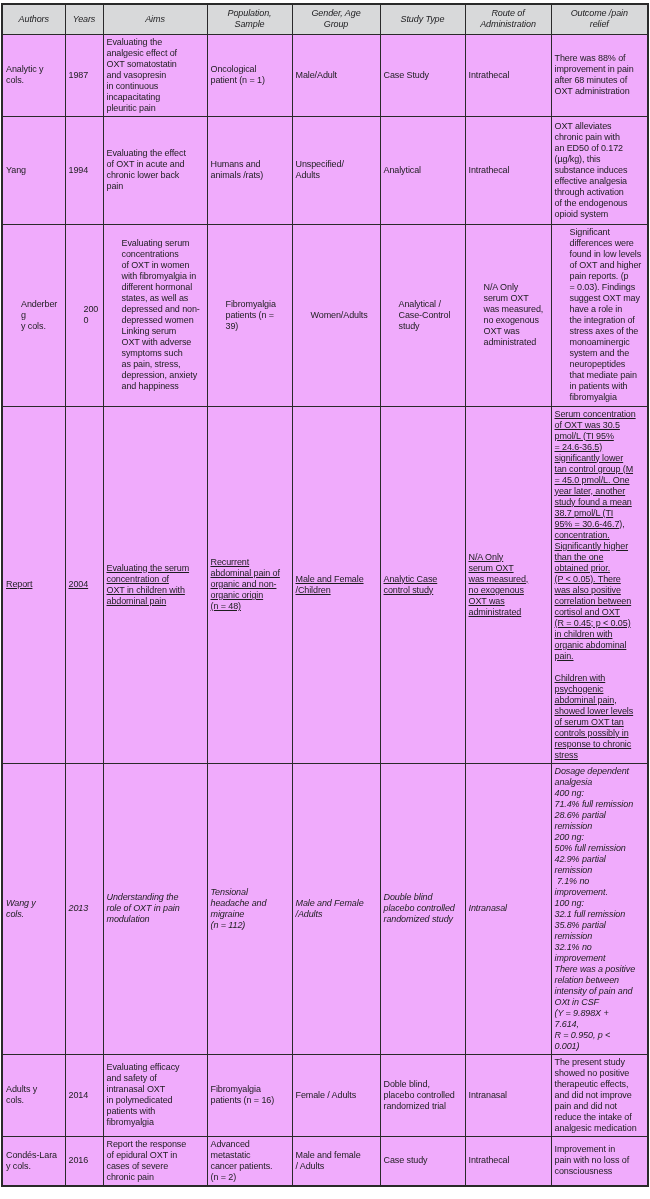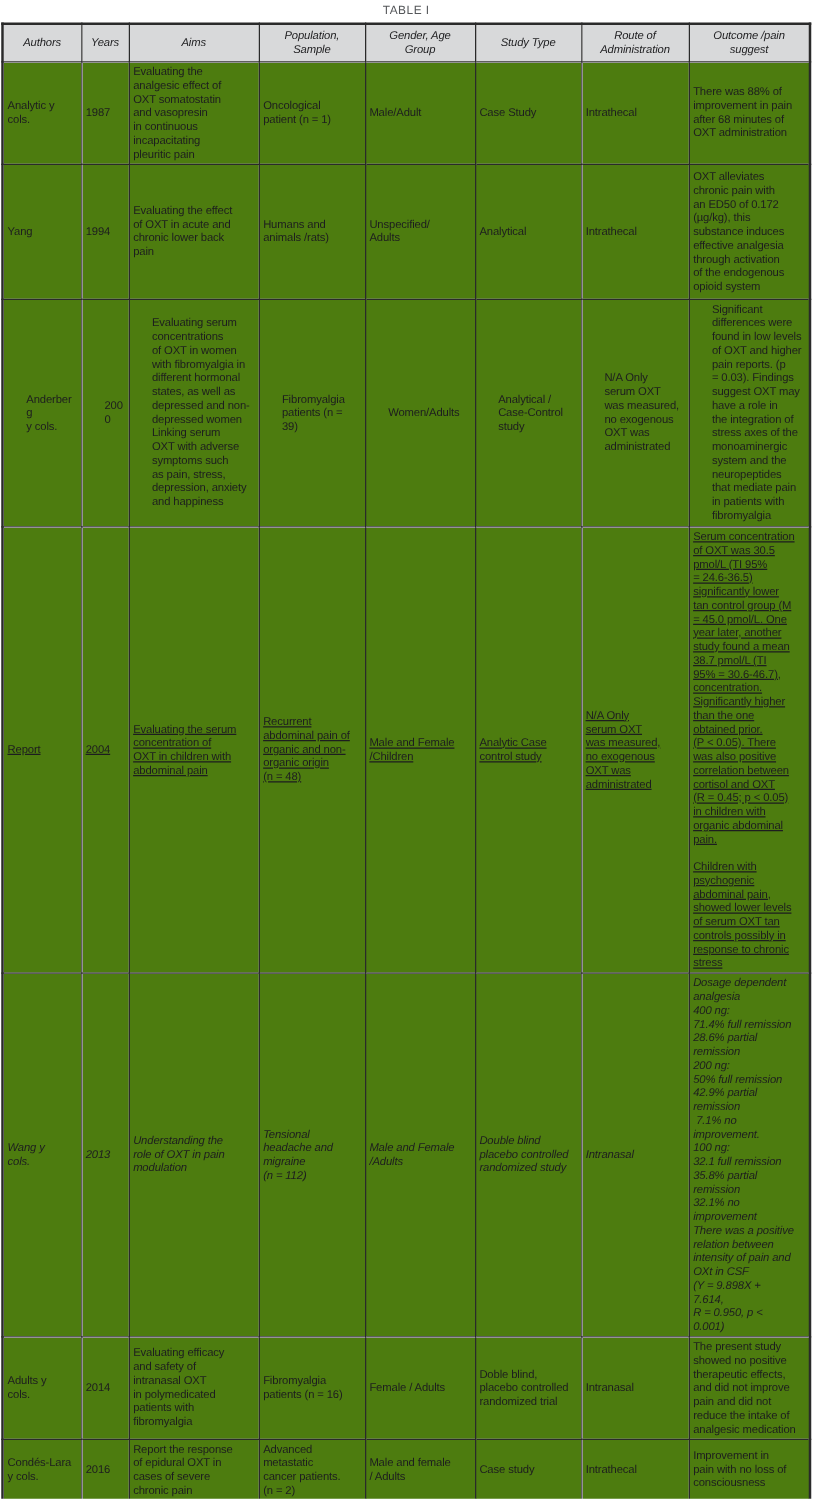--- a/index.html
+++ b/index.html
@@ -44,35 +44,34 @@
     overflow: hidden;
     box-sizing: border-box;
   }
   th {
     background: #d8d9da;
     font-style: italic;
     font-weight: normal;
     text-align: center;
     height: 30px;
   }
-  td { text-align: left; background: #4d7c0f; }
+  td { text-align: left; background: #f0abfc; }
   td.years { }
   tr.r1 td { height: 82px; }
   tr.r2 td { height: 108px; }
   tr.r3 td { height: 182px; padding-left: 18px; }
   tr.r4 td { height: 356px; text-decoration: underline; }
   tr.r5 td { height: 291px; font-style: italic; }
   tr.r6 td { height: 75px; }
   tr.r7 td { height: 50px; }
 </style>
 </head>
 <body>
 
 <div class="page">
-  <div class="table-title">TABLE I</div>
 
   <table class="studies">
     <colgroup>
       <col style="width:63px">
       <col style="width:38px">
       <col style="width:104px">
       <col style="width:85px">
       <col style="width:88px">
       <col style="width:85px">
       <col style="width:86px">
@@ -84,21 +83,21 @@
         <th>Years</th>
         <th>Aims</th>
         <th>Population,
 Sample</th>
         <th>Gender, Age
 Group</th>
         <th>Study Type</th>
         <th>Route of
 Administration</th>
         <th>Outcome /pain
-suggest</th>
+relief</th>
       </tr>
     </thead>
     <tbody>
       <tr class="r1">
         <td>Analytic y
 cols.</td>
         <td class="years">1987</td>
         <td>Evaluating the
 analgesic effect of
 OXT somatostatin

